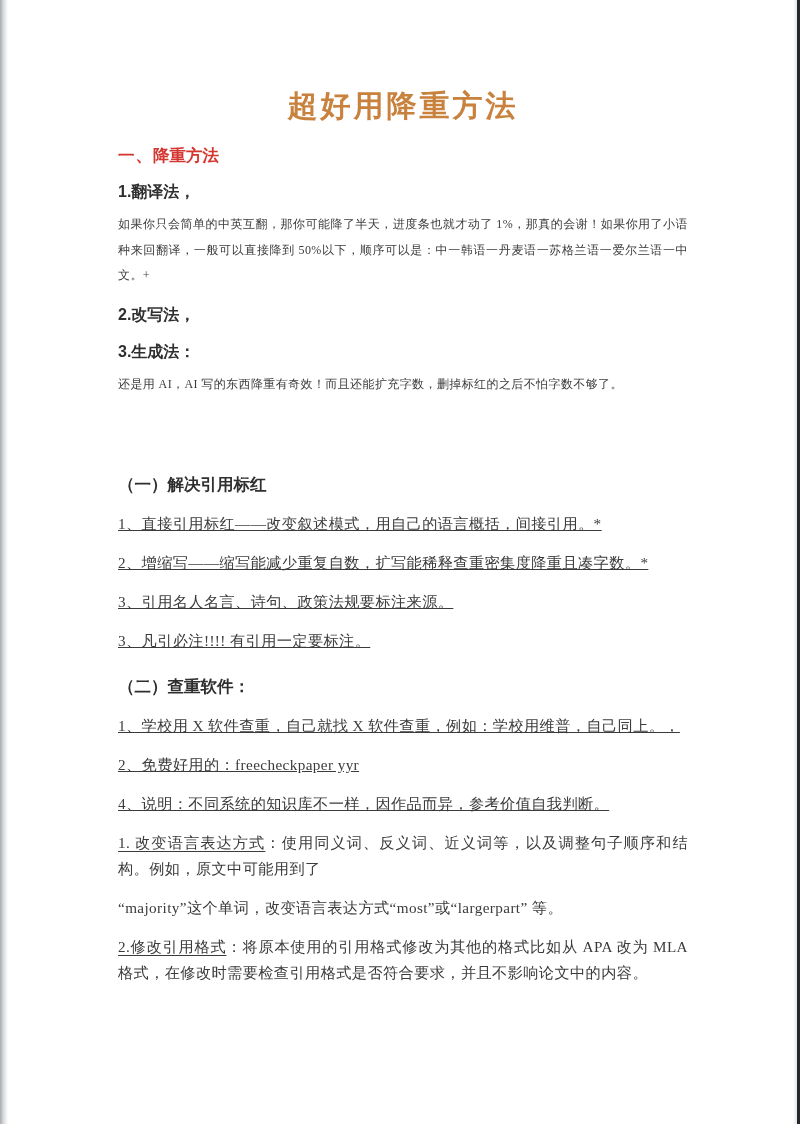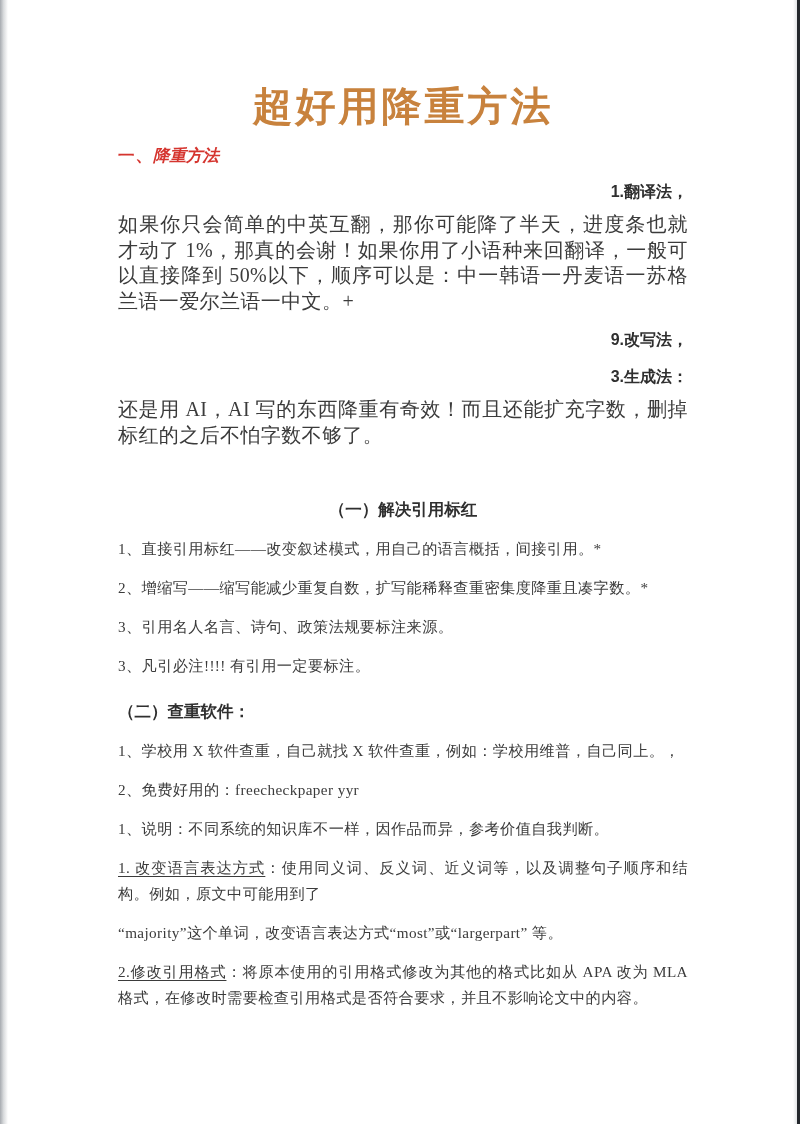--- a/index.html
+++ b/index.html
@@ -28,66 +28,66 @@
     position:absolute;right:3px;top:0;bottom:0;width:4px;
     background:linear-gradient(270deg,#e3e5e7 0%,rgba(255,255,255,0) 100%);
   }
   .content{
     position:relative;
     padding:88px 112px 0 118px;
   }
   .doc-title{
     text-align:center;
     font-family:"Liberation Sans","DejaVu Sans",sans-serif;
-    font-size:40px;
+    font-size:30px;
     font-weight:bold;
     letter-spacing:3px;
     color:var(--title-orange);
     margin:0 0 20px 0;
     line-height:36px;
   }
   .section-heading{
     font-family:"Liberation Sans","DejaVu Sans",sans-serif;
     font-size:16.5px;
     color:var(--heading-red);
     margin:0 0 14px 0;
     line-height:22px;
   }
   .section-heading .prefix{font-weight:bold;letter-spacing:1px;}
-  .section-heading .main{font-weight:bold;font-style:italic;}
+  .section-heading .main{font-weight:bold;}
   .method-label{
     font-family:"Liberation Sans","DejaVu Sans",sans-serif;
     font-size:16px;
     font-weight:bold;
     color:#2f2f2f;
     margin:15px 0 9px 0;
     line-height:22px;
-    text-align:right;
   }
   .body-para{
-    font-size:20px;
+    font-size:12px;
     line-height:25.5px;
     margin:0 0 10px 0;
     text-align:justify;
     letter-spacing:0.4px;
   }
   .sub-heading{
     font-family:"Liberation Sans","DejaVu Sans",sans-serif;
     font-size:16.5px;
     font-weight:bold;
     color:#2f2f2f;
     margin:22px 0 16px 0;
     line-height:22px;
   }
-  .sub-heading.first{margin-top:50px;text-align:center;}
+  .sub-heading.first{margin-top:76px;}
   .list-item{
     font-size:15.2px;
     line-height:25px;
     margin:0 0 14px 0;
     letter-spacing:0.4px;
+    text-decoration:underline;
   }
   .rule-para{
     font-size:15.2px;
     line-height:26px;
     margin:0 0 13px 0;
     text-align:justify;
     letter-spacing:0.4px;
   }
   .rule-lead{text-decoration:underline;text-underline-offset:3px;}
 </style>
@@ -100,35 +100,35 @@
 
 <div class="content">
 
   <h1 class="doc-title">超好用降重方法</h1>
 
   <h2 class="section-heading"><span class="prefix">一、</span><span class="main">降重方法</span></h2>
 
   <h3 class="method-label">1.翻译法，</h3>
   <p class="body-para">如果你只会简单的中英互翻，那你可能降了半天，进度条也就才动了 1%，那真的会谢！如果你用了小语种来回翻译，一般可以直接降到 50%以下，顺序可以是：中一韩语一丹麦语一苏格兰语一爱尔兰语一中文。+</p>
 
-  <h3 class="method-label">9.改写法，</h3>
+  <h3 class="method-label">2.改写法，</h3>
 
   <h3 class="method-label">3.生成法：</h3>
   <p class="body-para">还是用 AI，AI 写的东西降重有奇效！而且还能扩充字数，删掉标红的之后不怕字数不够了。</p>
 
   <h3 class="sub-heading first">（一）解决引用标红</h3>
   <p class="list-item">1、直接引用标红——改变叙述模式，用自己的语言概括，间接引用。*</p>
   <p class="list-item">2、增缩写——缩写能减少重复自数，扩写能稀释查重密集度降重且凑字数。*</p>
   <p class="list-item">3、引用名人名言、诗句、政策法规要标注来源。</p>
   <p class="list-item">3、凡引必注!!!! 有引用一定要标注。</p>
 
   <h3 class="sub-heading">（二）查重软件：</h3>
   <p class="list-item">1、学校用 X 软件查重，自己就找 X 软件查重，例如：学校用维普，自己同上。，</p>
   <p class="list-item">2、免费好用的：freecheckpaper yyr</p>
-  <p class="list-item">1、说明：不同系统的知识库不一样，因作品而异，参考价值自我判断。</p>
+  <p class="list-item">4、说明：不同系统的知识库不一样，因作品而异，参考价值自我判断。</p>
 
 
   <p class="rule-para"><span class="rule-lead">1. 改变语言表达方式</span><span>：使用同义词、反义词、近义词等，以及调整句子顺序和结构。例如，原文中可能用到了</span></p>
 
   <p class="rule-para"><span class="rule-lead"></span><span>“majority”这个单词，改变语言表达方式“most”或“largerpart”  等。</span></p>
 
   <p class="rule-para"><span class="rule-lead">2.修改引用格式</span><span>：将原本使用的引用格式修改为其他的格式比如从 APA 改为 MLA 格式，在修改时需要检查引用格式是否符合要求，并且不影响论文中的内容。</span></p>
 
 </div>
 

